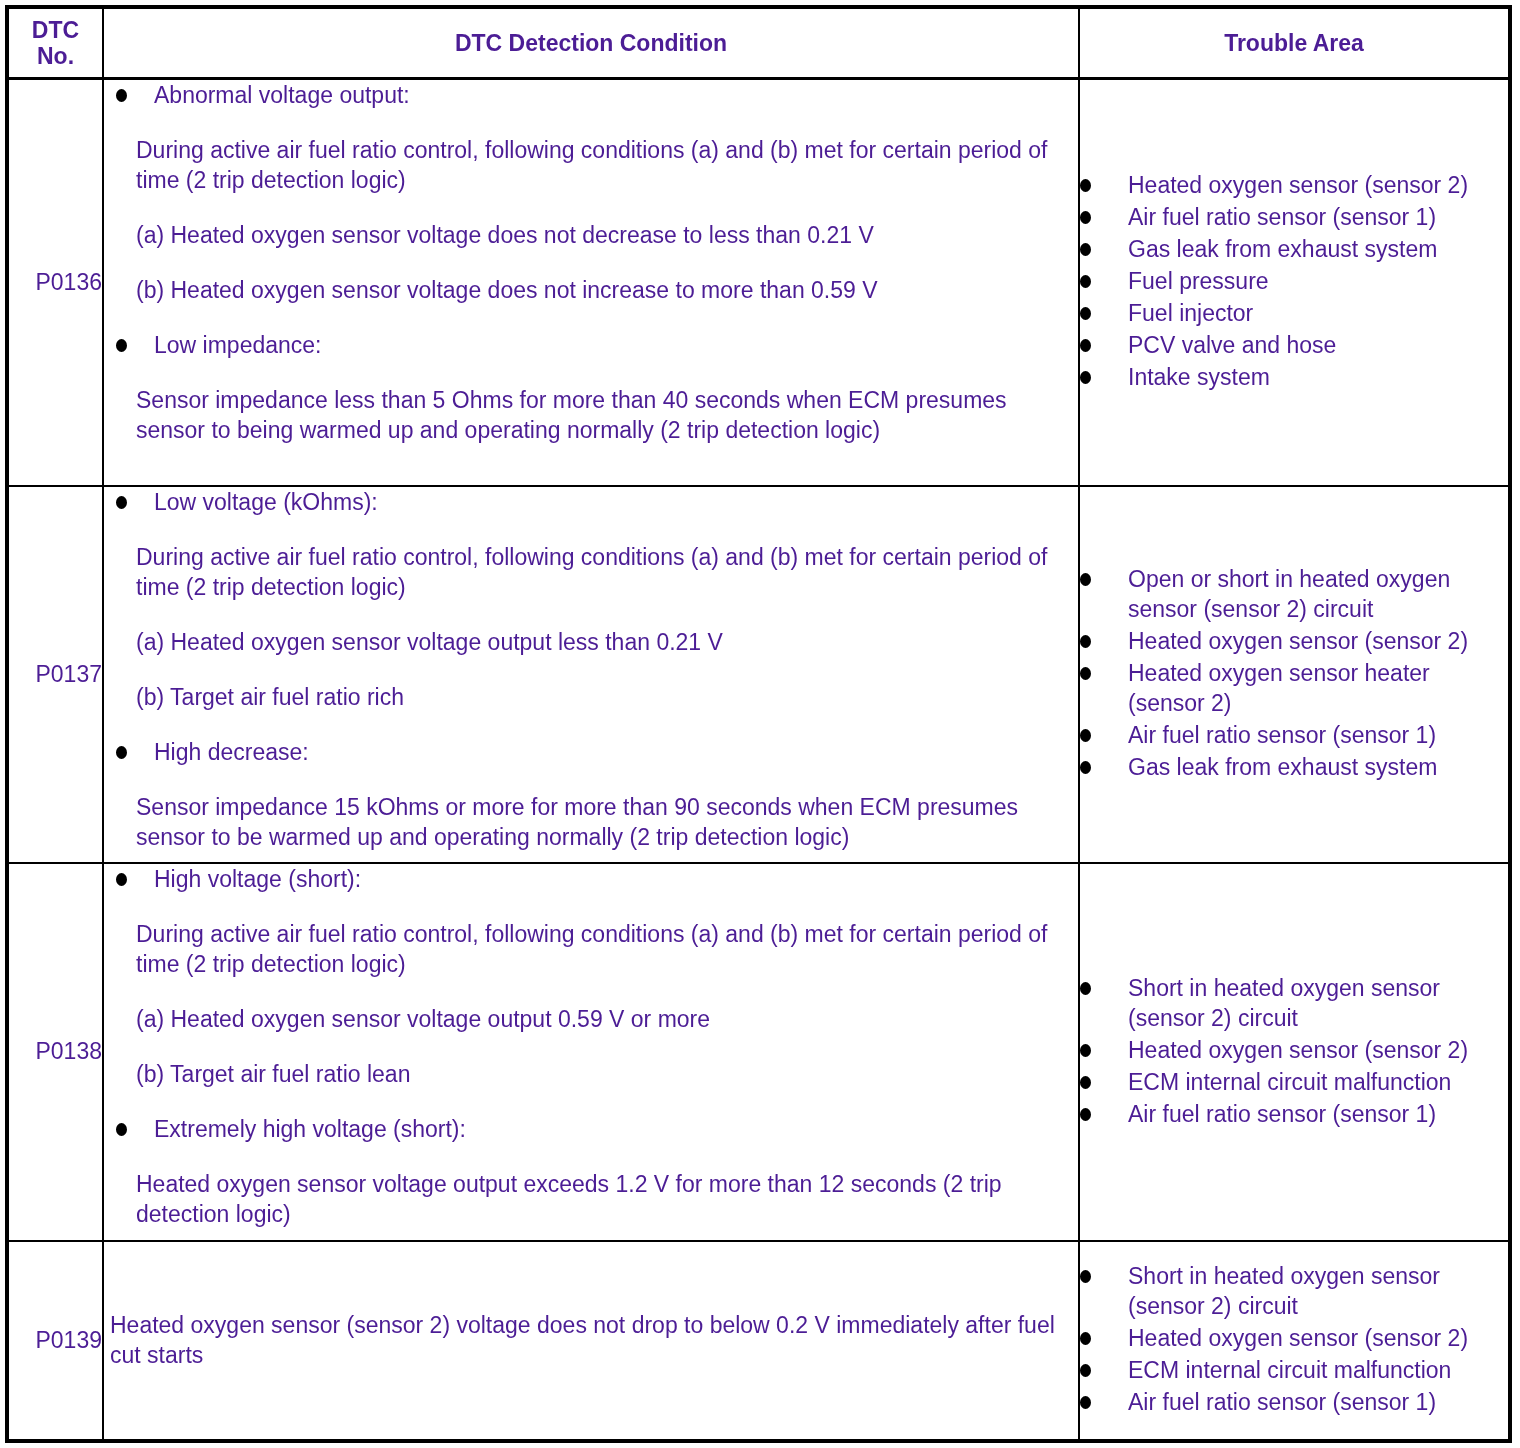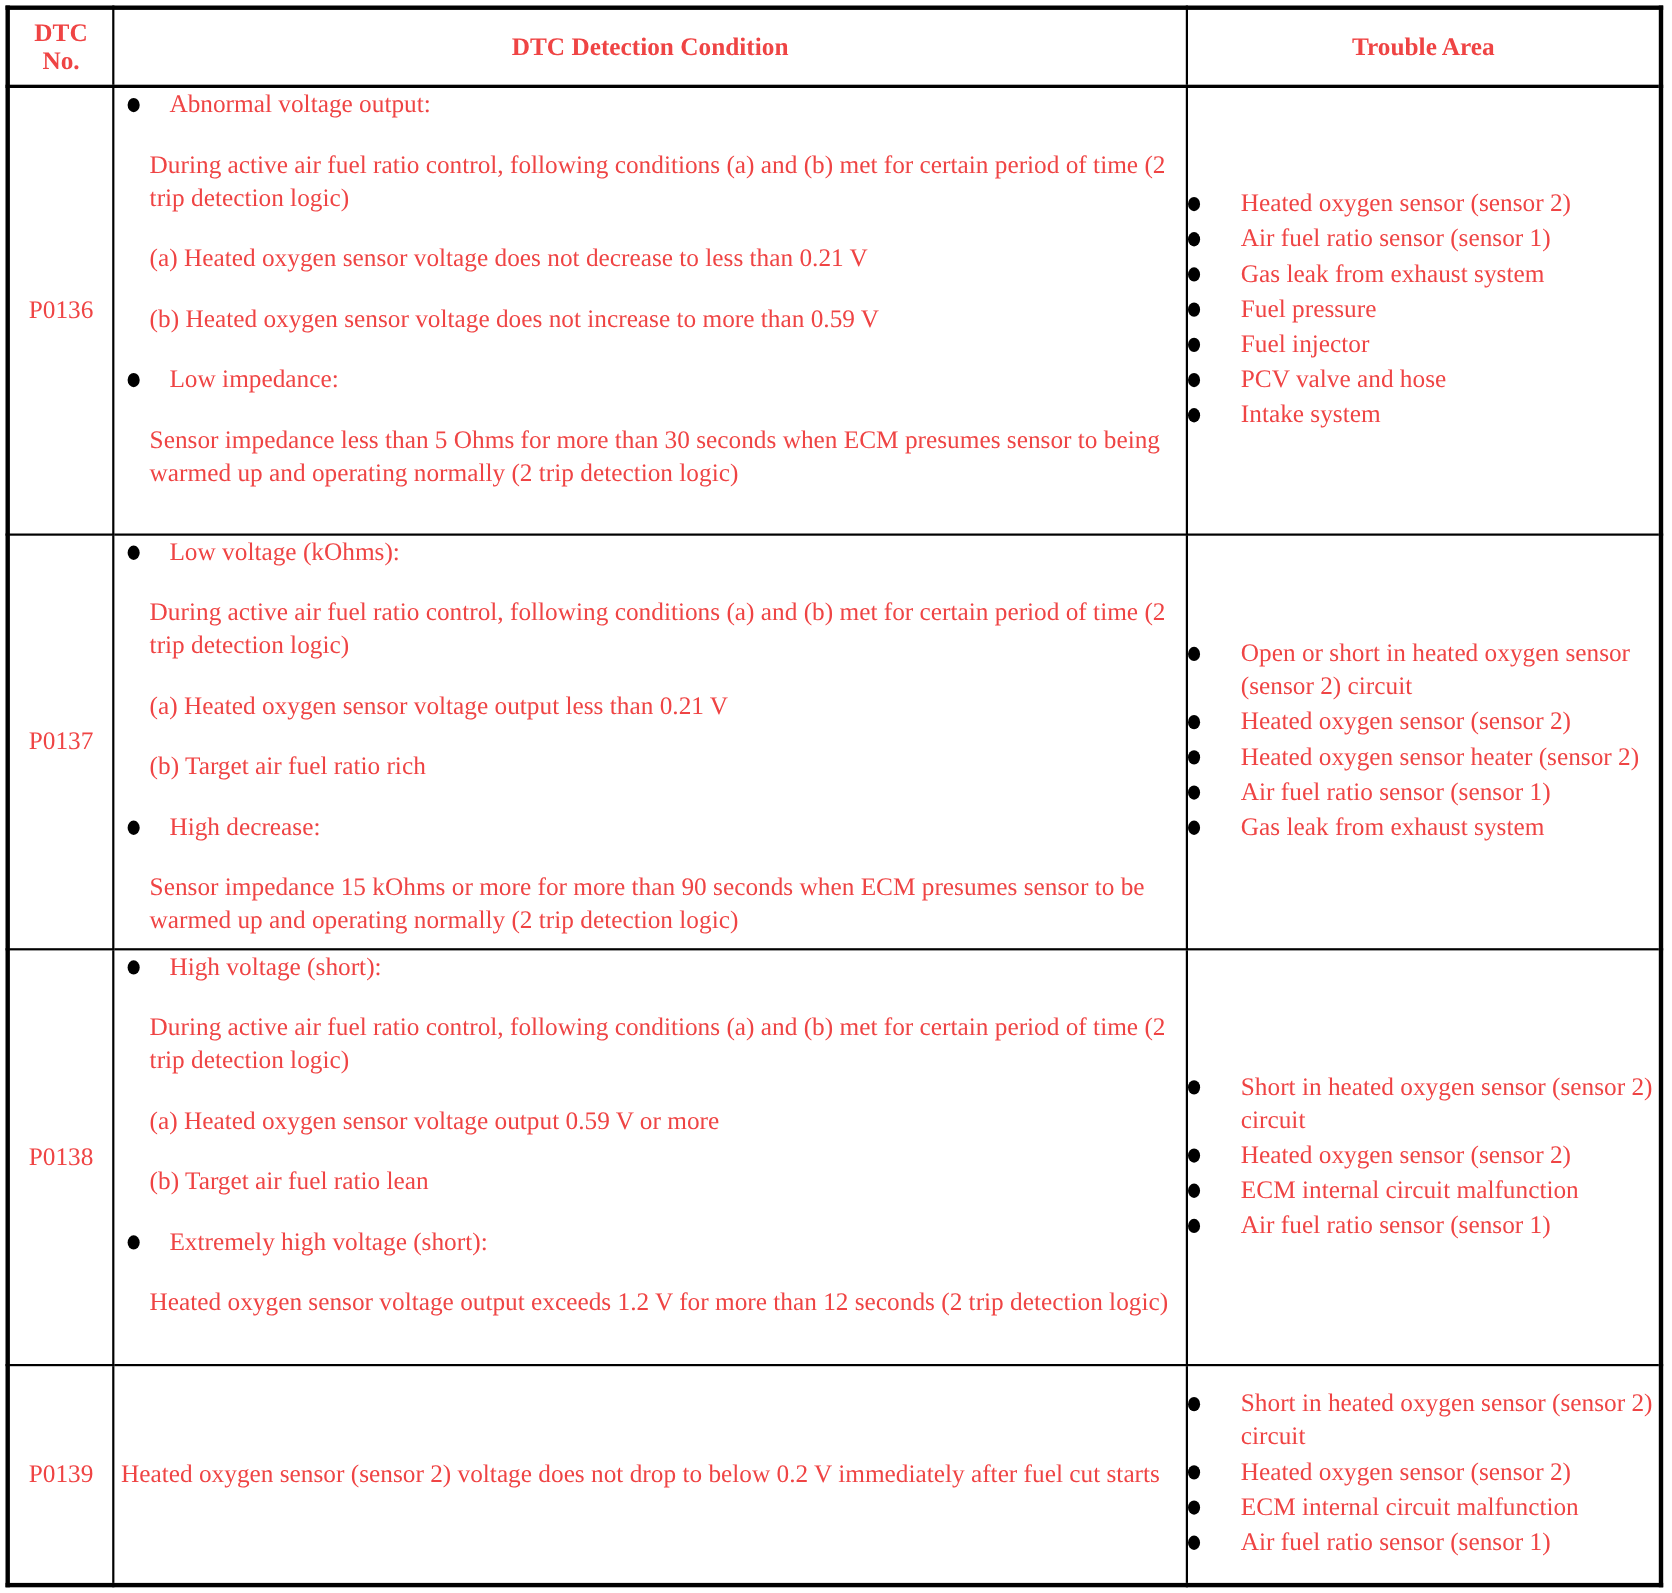--- a/index.html
+++ b/index.html
@@ -2,41 +2,41 @@
 <html><head>
 <meta charset="utf-8">
 <style>
   html, body { margin: 0; padding: 0; background: #ffffff; }
   body { width: 1520px; height: 1448px; position: relative; overflow: hidden; }
   table.dtc {
     position: absolute; left: 5px; top: 5px;
     width: 1503px; height: 1437px;
     border-collapse: collapse;
     border: 4px solid #000;
-    font-family: Liberation Serif, serif;
-    color: #ef4444;
+    font-family: Liberation Sans, sans-serif;
+    color: #4c1d95;
     font-size: 23px;
     table-layout: fixed;
   }
   table.dtc th, table.dtc td {
     border: 2px solid #000;
     padding: 0;
   }
   table.dtc th {
     font-weight: bold;
     text-align: center;
     vertical-align: middle;
     height: 68px;
     line-height: 26px;
   }
   table.dtc thead tr { border-bottom: 3px solid #000; }
   col.c1 { width: 96px; }
   col.c2 { width: 976px; }
   col.c3 { width: 431px; }
-  td.code { text-align: center; vertical-align: middle; padding-left: 4px; }
+  td.code { text-align: right; vertical-align: middle; padding-left: 4px; }
   td.cond { vertical-align: top; padding: 10px 14px 6px 8px; }
   td.area { vertical-align: middle; padding: 4px 10px 6px 22px; }
   .bullet-line { display: flex; align-items: flex-start; line-height: 30px; }
   .dot {
     display: inline-block; width: 11px; height: 13px; border-radius: 50%;
     background: #000; margin-top: 9px; flex: 0 0 auto;
   }
   .cond .dot { margin-left: 12px; margin-right: 27px; }
   .cond .para { margin-left: 32px; line-height: 30px; }
   .cond .gap { height: 25px; }
@@ -78,21 +78,21 @@
         <div class="gap"></div>
         <div class="para">(a) Heated oxygen sensor voltage does not decrease to less than 0.21 V</div>
         <div class="gap"></div>
         <div class="para">(b) Heated oxygen sensor voltage does not increase to more than 0.59 V</div>
         <div class="gap"></div>
         <div class="bullet-line">
           <span class="dot"></span>
           <span>Low impedance:</span>
         </div>
         <div class="gap"></div>
-        <div class="para">Sensor impedance less than 5 Ohms for more than 30 seconds when ECM presumes sensor to being warmed up and operating normally (2 trip detection logic)</div>
+        <div class="para">Sensor impedance less than 5 Ohms for more than 40 seconds when ECM presumes sensor to being warmed up and operating normally (2 trip detection logic)</div>
       </td>
       <td class="area">
         <div class="bullet-line">
             <span class="dot"></span>
             <span>Heated oxygen sensor (sensor 2)</span>
           </div>
         <div class="bullet-line">
             <span class="dot"></span>
             <span>Air fuel ratio sensor (sensor 1)</span>
           </div>

